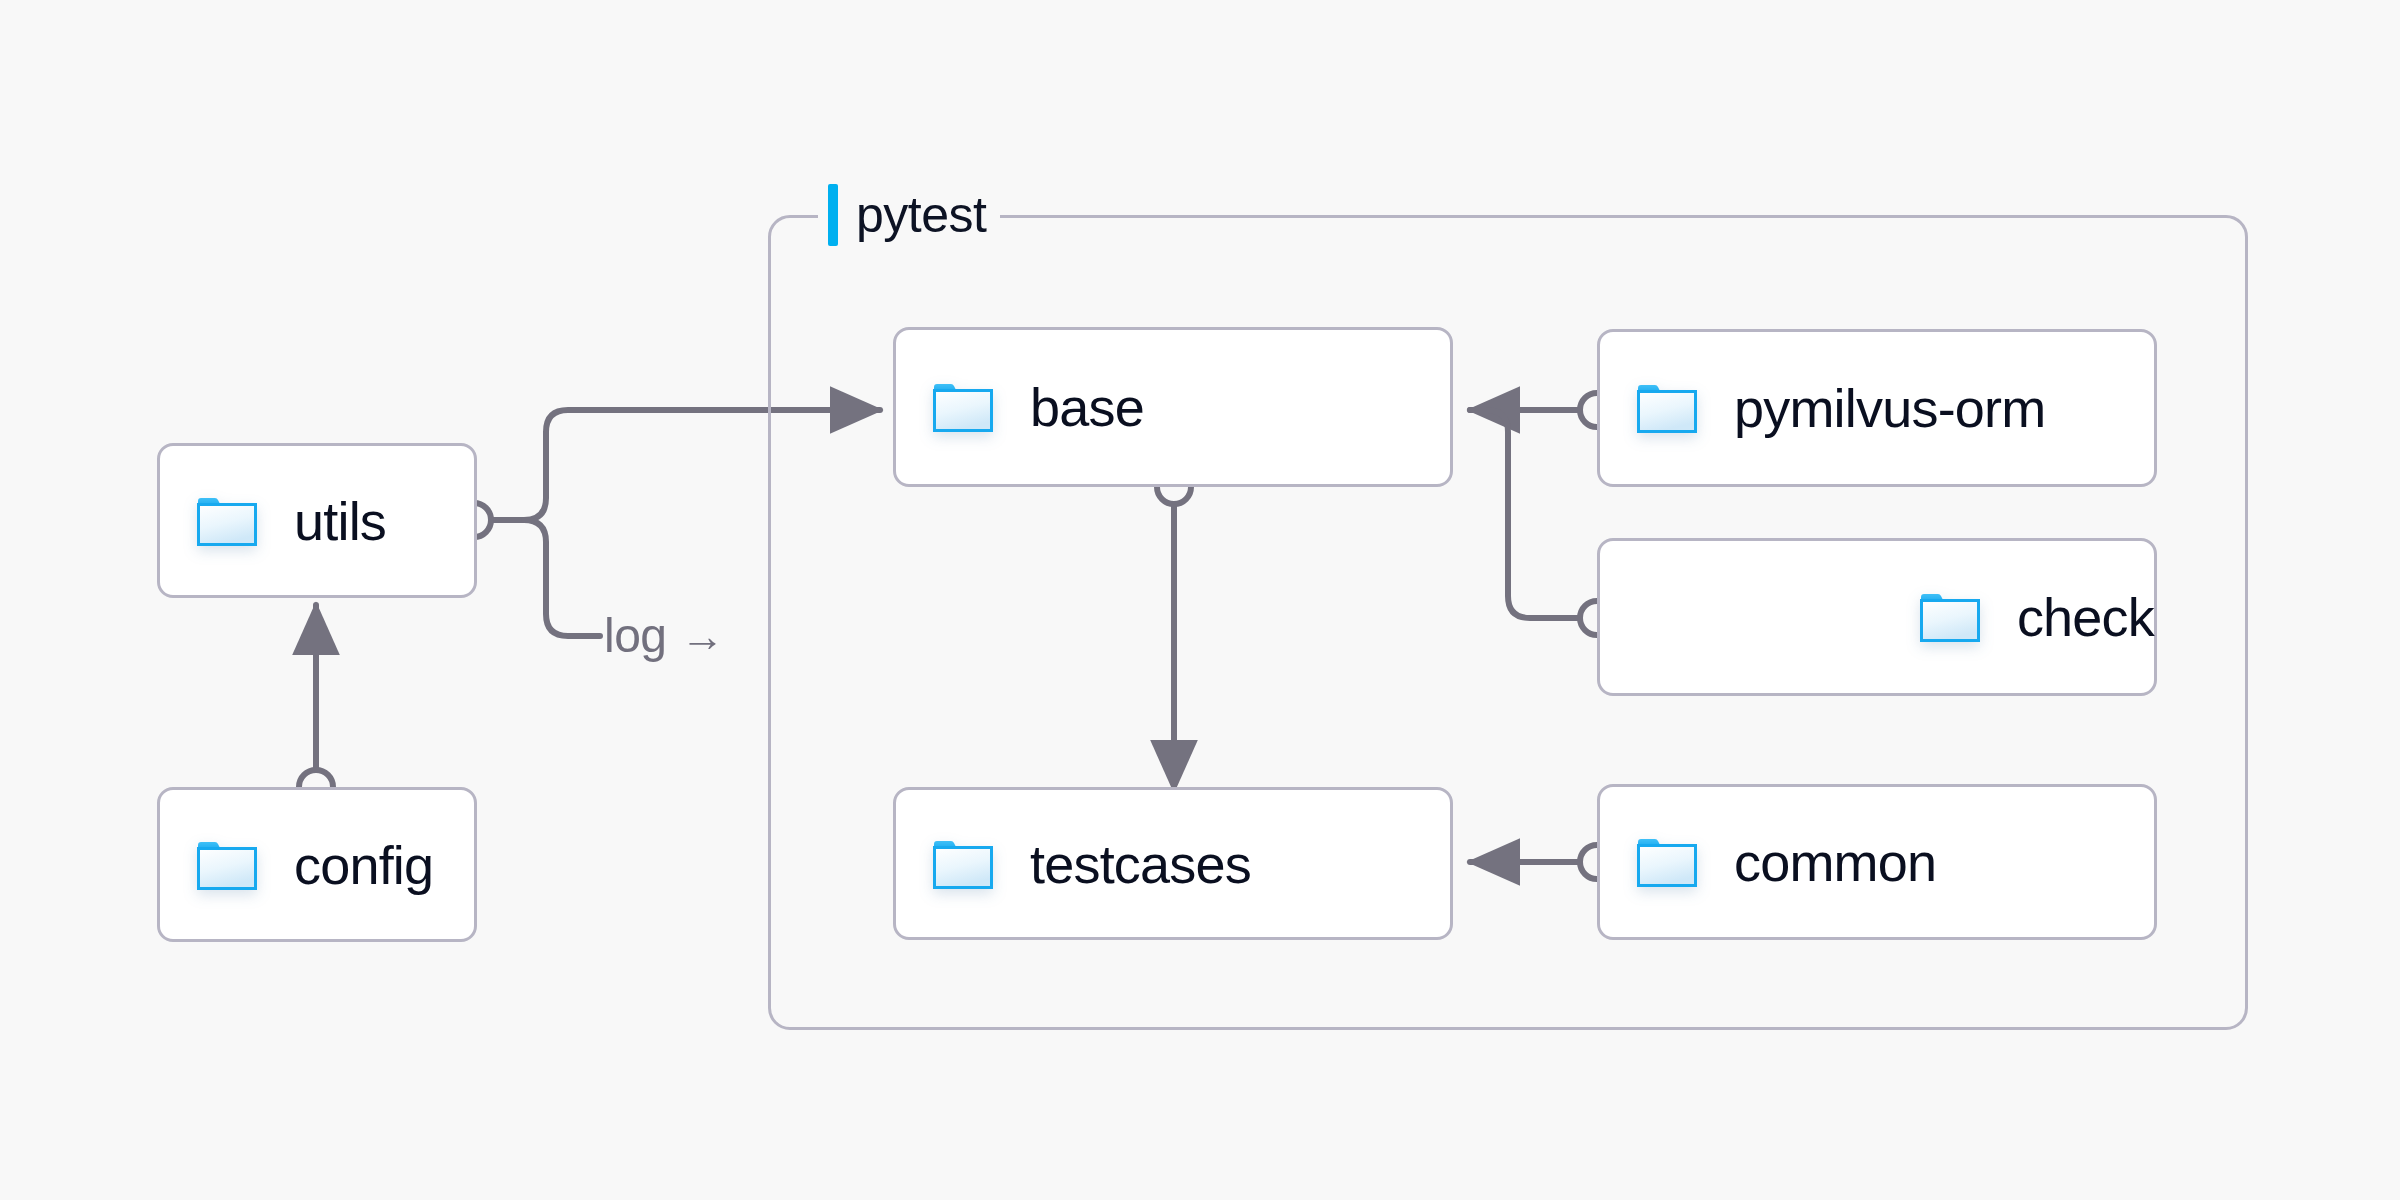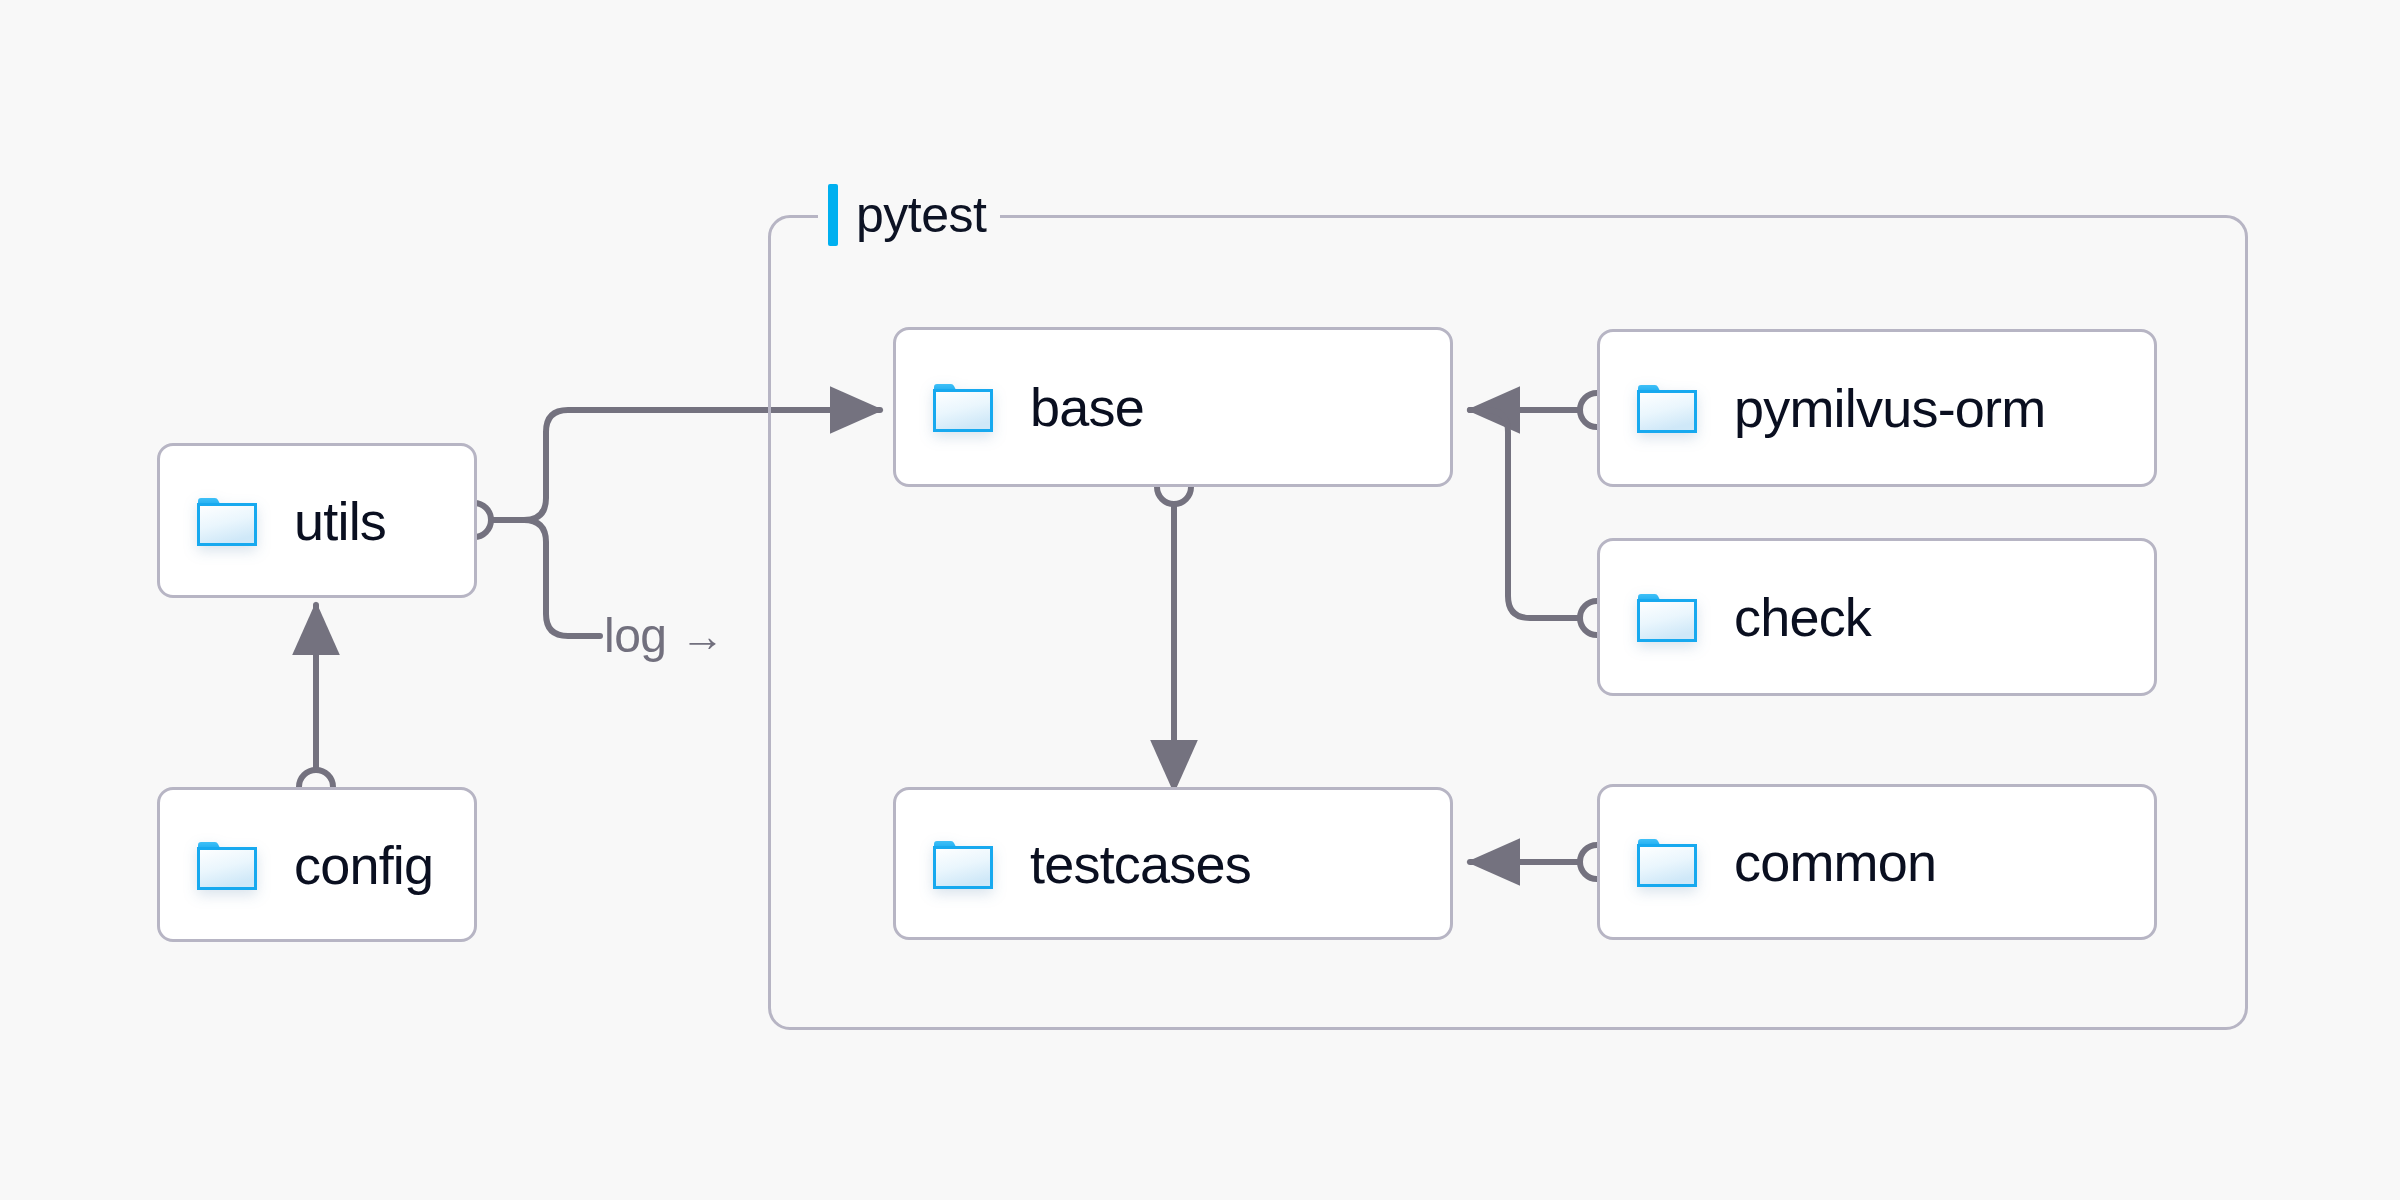--- a/index.html
+++ b/index.html
@@ -191,21 +191,21 @@
   </div>
 
   <div class="node" style="left:893px; top:787px; width:560px; height:153px;">
     <svg class="folder-icon" viewBox="0 0 62 52">
       <path d="M2,10 L2,6 Q2,3 5,3 L19,3 Q21,3 22,5 L24,9 L28,9 Q30,9 30,11 L30,13 L2,13 Z" fill="url(#folderTab)"></path>
       <path d="M2.5,9.5 L59.5,9.5 L59.5,49.5 L2.5,49.5 Z" fill="url(#folderBody)" stroke="#17a9ef" stroke-width="3"></path>
     </svg>
     <span class="node-label">testcases</span>
   </div>
 
-  <div class="node" style="left:1597px; top:538px; width:560px; height:158px;">
+  <div class="node" style="left:1597px; top:538px; width:560px; height:158px;justify-content:flex-end;">
     <svg class="folder-icon" viewBox="0 0 62 52">
       <path d="M2,10 L2,6 Q2,3 5,3 L19,3 Q21,3 22,5 L24,9 L28,9 Q30,9 30,11 L30,13 L2,13 Z" fill="url(#folderTab)"></path>
       <path d="M2.5,9.5 L59.5,9.5 L59.5,49.5 L2.5,49.5 Z" fill="url(#folderBody)" stroke="#17a9ef" stroke-width="3"></path>
     </svg>
     <span class="node-label">check</span>
   </div>
 
   <div class="node" style="left:1597px; top:784px; width:560px; height:156px;">
     <svg class="folder-icon" viewBox="0 0 62 52">
       <path d="M2,10 L2,6 Q2,3 5,3 L19,3 Q21,3 22,5 L24,9 L28,9 Q30,9 30,11 L30,13 L2,13 Z" fill="url(#folderTab)"></path>

